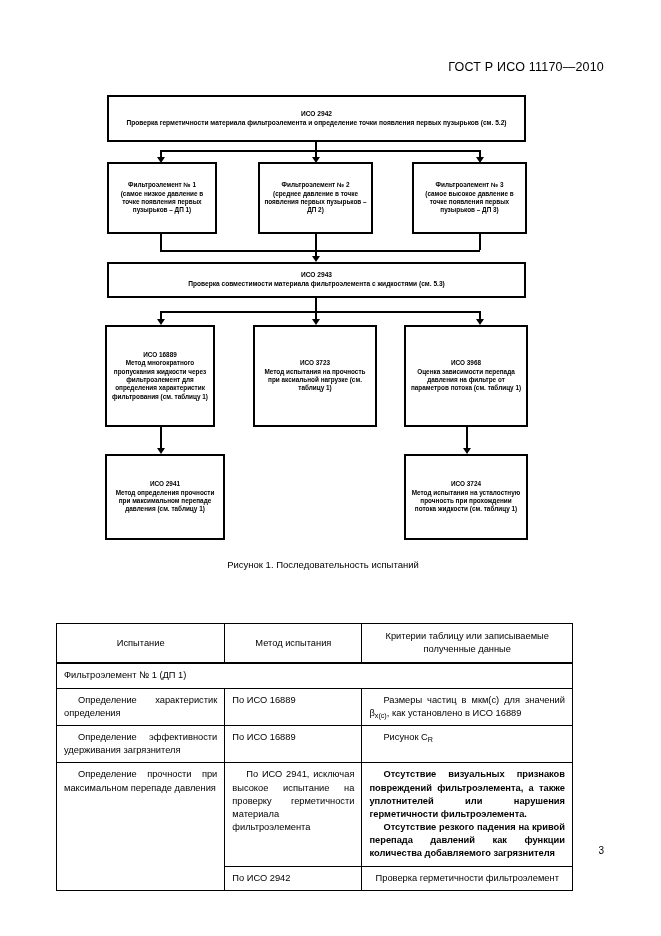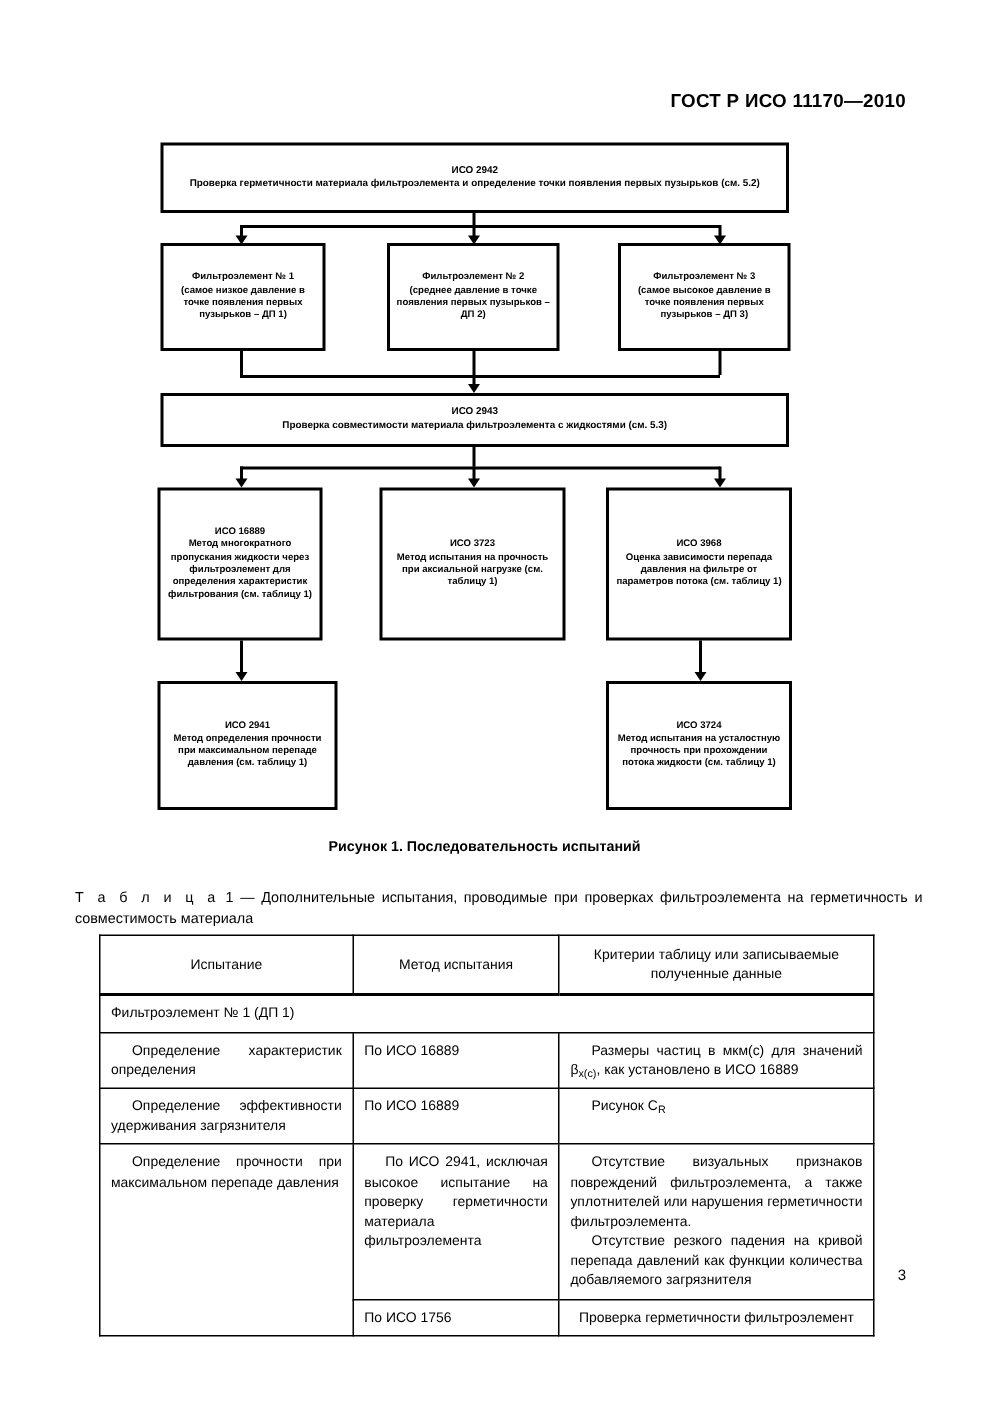--- a/index.html
+++ b/index.html
@@ -9,21 +9,21 @@
     font-family:"Liberation Sans", sans-serif;
     color:#000;
     position:relative;
     overflow:hidden;
   }
   .page{position:relative;width:661px;height:936px;}
 
   
   .doc-header{
     position:absolute;top:60px;right:57px;
-    font-size:12.5px;font-weight:bold;letter-spacing:.2px;
+    font-size:12.5px;font-weight:normal;letter-spacing:.2px;
   }
 
   
   .flow{position:absolute;left:0;top:90px;width:661px;height:470px;}
   .node{
     position:absolute;
     border:2px solid #000;
     background:#fff;
     box-sizing:border-box;
     display:flex;flex-direction:column;
@@ -43,54 +43,54 @@
   .arrow{
     position:absolute;width:0;height:0;
     border-left:4px solid transparent;
     border-right:4px solid transparent;
     border-top:6px solid #000;
   }
 
   
   .fig-caption{
     position:absolute;left:0;top:559px;width:646px;
-    text-align:center;font-size:9.5px;font-weight:bold;
+    text-align:center;font-size:9.5px;
   }
 
   
   .tbl-title{
     position:absolute;left:50px;top:592px;width:565px;
     font-size:9.6px;line-height:1.45;text-align:justify;
   }
   .tbl-title .sp{letter-spacing:2.4px;}
 
   
   table.grid{
-    position:absolute;left:66px;top:623px;width:517px;
+    position:absolute;left:56px;top:623px;width:517px;
     border-collapse:collapse;
     font-size:9.3px;
     line-height:1.42;
   }
   table.grid td,table.grid th{
     border:1px solid #000;
     vertical-align:top;
     padding:5px 7px;
     font-weight:normal;
   }
   table.grid thead th{
     text-align:center;vertical-align:middle;
     border-bottom:2px solid #000;
     padding:6px 7px;
   }
   .c1{width:186px;}
   .c2{width:140px;}
   .c3{width:240px;}
   .group-row td{padding:6px 7px 6px 18px;}
   .just{text-align:justify;text-align-last:left;}
-  .ind{text-indent:14px;}
+  .ind{text-indent:14px;font-weight:bold;}
   .ctr{text-align:center;}
   sub{font-size:7.2px;vertical-align:baseline;position:relative;top:2px;}
 
   
   .pageno{position:absolute;right:57px;top:845px;font-size:10px;}
 </style>
 </head>
 <body>
 
 <div class="page">
@@ -170,26 +170,20 @@
       <span class="bdy">Метод определения прочности при максимальном перепаде давления (см. таблицу 1)</span>
     </div>
     <div class="node" style="left:404px;top:364px;width:124px;height:86px;">
       <span class="ttl">ИСО 3724</span>
       <span class="bdy">Метод испытания на усталостную прочность при прохождении потока жидкости (см. таблицу 1)</span>
     </div>
   </div>
 
   <div class="fig-caption">Рисунок 1. Последовательность испытаний</div>
 
-  <div class="tbl-title">
-    <span class="sp">Т а б л и ц а</span>
-    <span>1</span>
-    <span>—</span>
-    <span>Дополнительные испытания, проводимые при проверках фильтроэлемента на герметичность и совместимость материала</span>
-  </div>
 
   <table class="grid">
     <thead>
       <tr>
         <th class="c1">Испытание</th>
         <th class="c2">Метод испытания</th>
         <th class="c3">Критерии таблицу или записываемые полученные данные</th>
       </tr>
     </thead>
     <tbody>
@@ -212,20 +206,20 @@
       <tr>
         <td class="c1 just ind" rowspan="2">Определение прочности при максимальном перепаде давления</td>
         <td class="c2 just ind">По ИСО 2941, исключая высокое испытание на проверку герметичности материала фильтроэлемента</td>
         <td class="c3 just">
           <div class="ind">Отсутствие визуальных признаков повреждений фильтроэлемента, а также уплотнителей или нарушения герметичности фильтроэлемента.</div>
           <div class="ind">Отсутствие резкого падения на кривой перепада давлений как функции количества добавляемого загрязнителя</div>
         </td>
       </tr>
 
       <tr>
-        <td class="c2">По ИСО 1756</td>
+        <td class="c2">По ИСО 2942</td>
         <td class="c3 ctr">Проверка герметичности фильтроэлемент</td>
       </tr>
     </tbody>
   </table>
 
   <div class="pageno">3</div>
 </div>
 
 </body></html>

